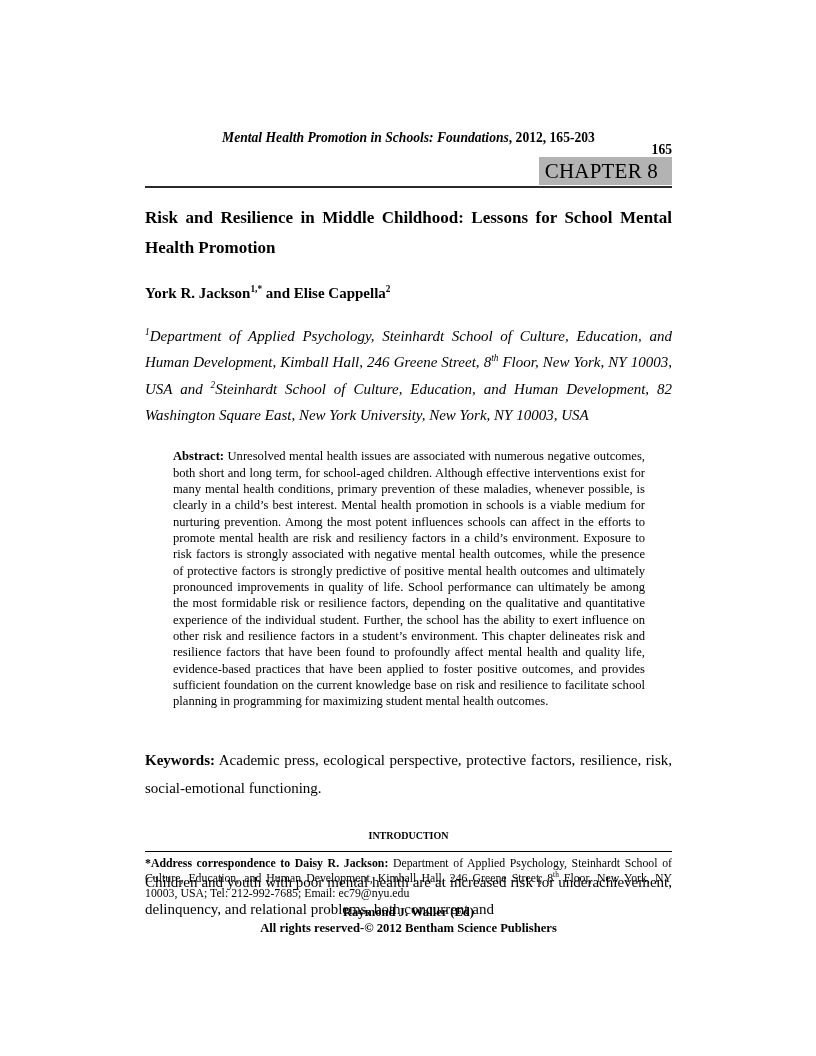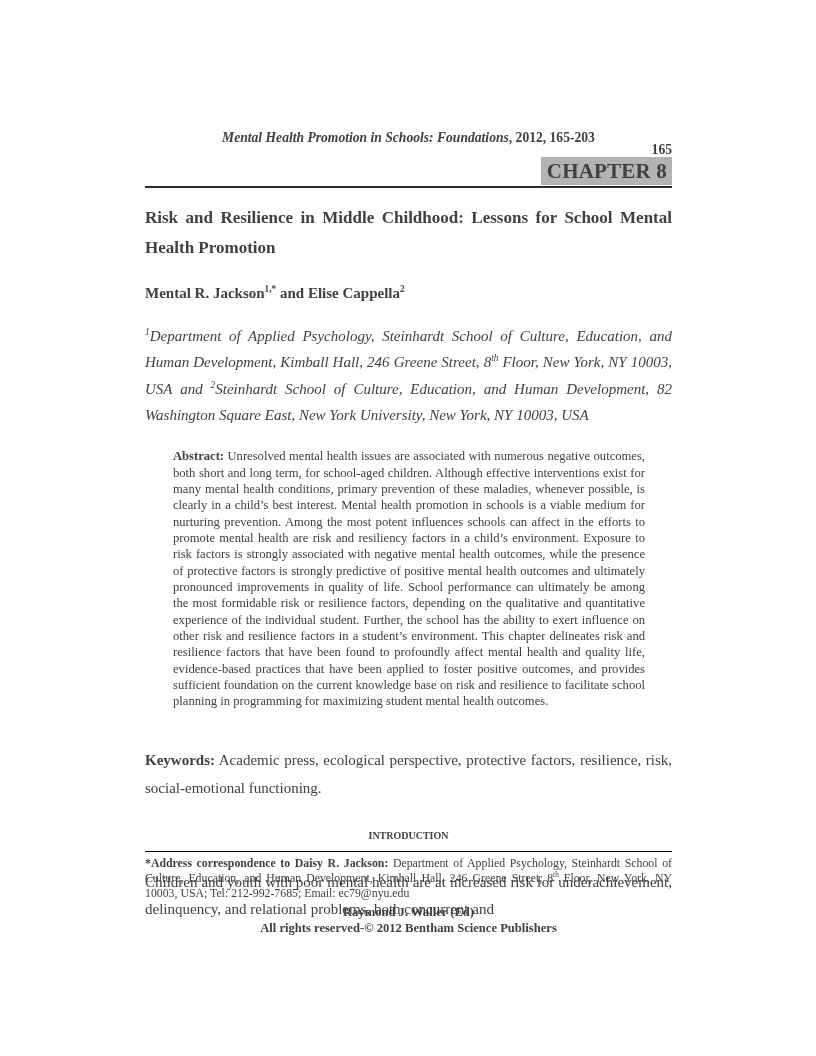--- a/index.html
+++ b/index.html
@@ -1,21 +1,21 @@
 <!DOCTYPE html>
 <html><head>
 <meta charset="utf-8">
 <style>
   html, body { margin: 0; padding: 0; background: #ffffff; }
   .page {
     position: relative;
     width: 816px;
     height: 1056px;
     background: #ffffff;
-    color: #404040;
+    color: #000000;
     font-family: "Liberation Serif", "DejaVu Serif", serif;
     overflow: hidden;
   }
   .content {
     position: absolute;
     left: 145px;
     top: 0;
     width: 527px;
   }
   sup { font-size: 0.62em; vertical-align: super; line-height: 0; }
@@ -37,24 +37,24 @@
 
   .chapter-row {
     margin-top: 11px;
     text-align: right;
     border-bottom: 2px solid #2a2a2a;
     padding-bottom: 1px;
   }
   .chapter-badge {
     display: inline-block;
     background: #b3b3b3;
-    font-weight: bold;
+    font-weight: normal;
     font-size: 21px;
     line-height: 26px;
-    padding: 1px 5px 1px 6px;
+    padding: 1px 14px 1px 6px;
     letter-spacing: 0.2px;
     text-align: right;
   }
 
   .title {
     margin: 15px 0 0 0;
     font-size: 17px;
     font-weight: bold;
     line-height: 30px;
     text-align: justify;
@@ -141,21 +141,21 @@
       <span class="page-num">165</span>
     </div>
 
     <div class="chapter-row">
       <span class="chapter-badge">CHAPTER 8</span>
     </div>
 
     <h1 class="title">Risk and Resilience in Middle Childhood: Lessons for School Mental Health Promotion</h1>
 
     <div class="authors">
-      <span>Mental R. Jackson</span><sup>1,*</sup><span> and Elise Cappella</span><sup>2</sup>
+      <span>York R. Jackson</span><sup>1,*</sup><span> and Elise Cappella</span><sup>2</sup>
     </div>
 
     <div class="affiliation">
       <sup>1</sup><span>Department of Applied Psychology, Steinhardt School of Culture, Education, and Human Development, Kimball Hall, 246 Greene Street, 8</span><sup>th</sup><span> Floor, New York, NY 10003, USA and </span><sup>2</sup><span>Steinhardt School of Culture, Education, and Human Development, 82 Washington Square East, New York University, New York, NY 10003, USA</span>
     </div>
 
     <div class="abstract">
       <b>Abstract:</b>
       <span>Unresolved mental health issues are associated with numerous negative outcomes, both short and long term, for school-aged children. Although effective interventions exist for many mental health conditions, primary prevention of these maladies, whenever possible, is clearly in a child’s best interest. Mental health promotion in schools is a viable medium for nurturing prevention. Among the most potent influences schools can affect in the efforts to promote mental health are risk and resiliency factors in a child’s environment. Exposure to risk factors is strongly associated with negative mental health outcomes, while the presence of protective factors is strongly predictive of positive mental health outcomes and ultimately pronounced improvements in quality of life. School performance can ultimately be among the most formidable risk or resilience factors, depending on the qualitative and quantitative experience of the individual student. Further, the school has the ability to exert influence on other risk and resilience factors in a student’s environment. This chapter delineates risk and resilience factors that have been found to profoundly affect mental health and quality life, evidence-based practices that have been applied to foster positive outcomes, and provides sufficient foundation on the current knowledge base on risk and resilience to facilitate school planning in programming for maximizing student mental health outcomes.</span>
     </div>

